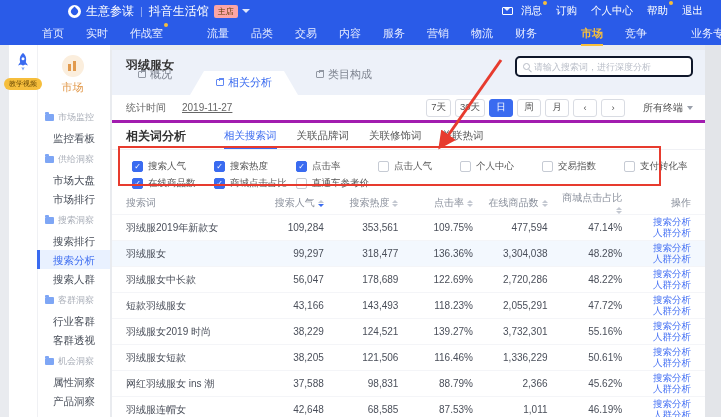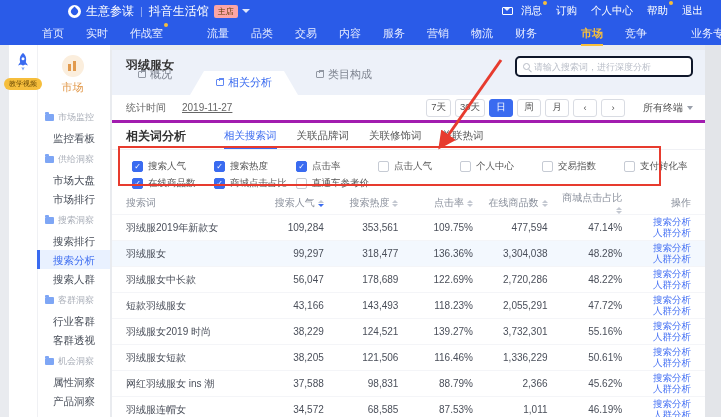--- a/index.html
+++ b/index.html
@@ -404,21 +404,21 @@
       <span class="c-num">88.79%</span>
       <span class="c-num">2,366</span>
       <span class="c-num">45.62%</span>
       <span class="c-act">
           <a>搜索分析</a>
           <a>人群分析</a>
         </span>
     </div>
     <div class="tr">
       <span class="c-kw">羽绒服连帽女</span>
-      <span class="c-num">34,572</span>
+      <span class="c-num">42,648</span>
       <span class="c-num">68,585</span>
       <span class="c-num">87.53%</span>
       <span class="c-num">1,011</span>
       <span class="c-num">46.19%</span>
       <span class="c-act">
           <a>搜索分析</a>
           <a>人群分析</a>
         </span>
     </div>
   </div>

